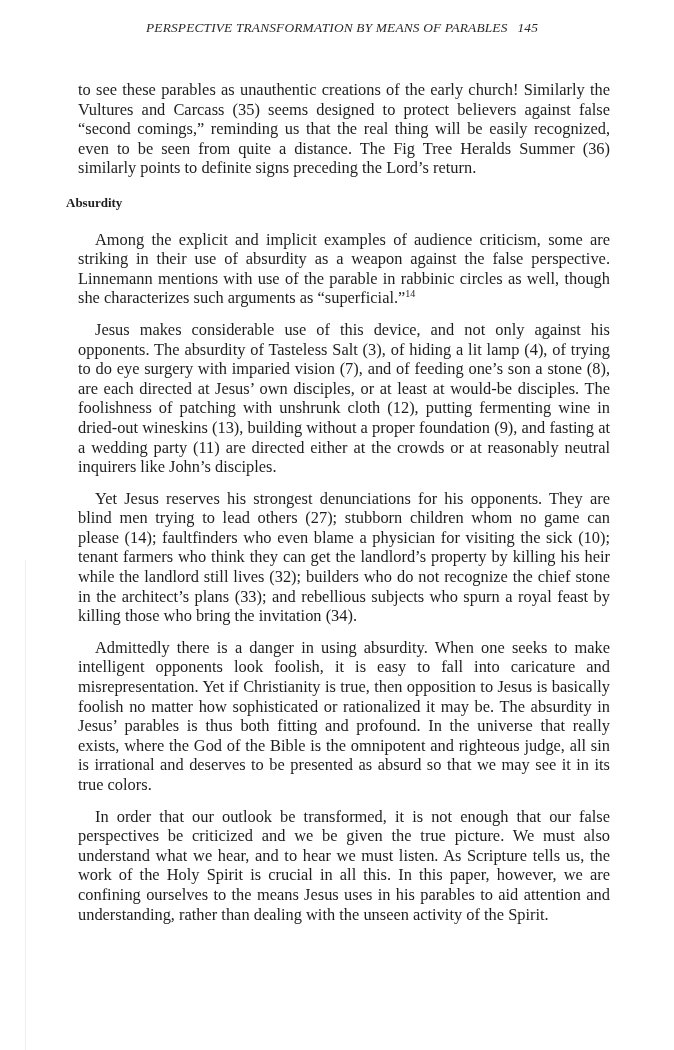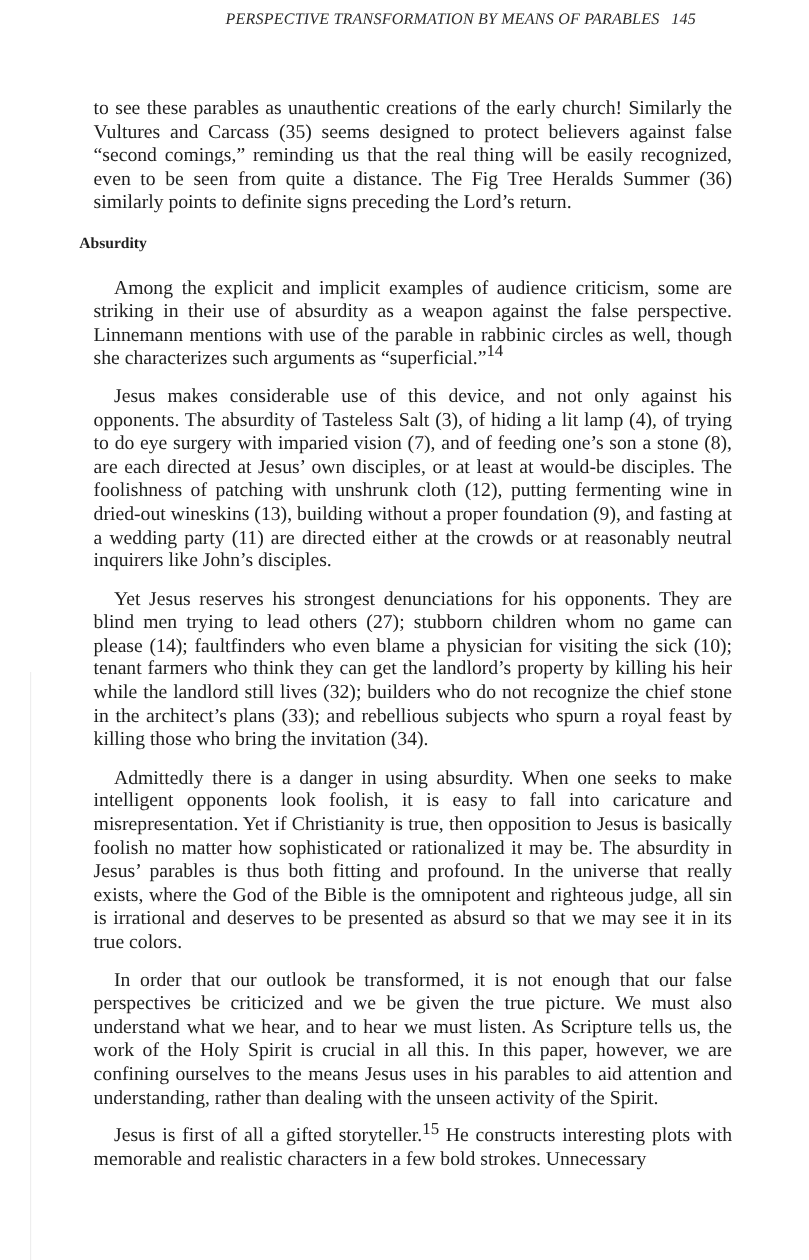--- a/index.html
+++ b/index.html
@@ -6,37 +6,37 @@
   body {
     width: 674px; height: 1050px; background: #ffffff; overflow: hidden;
     position: relative; color: #1e1e1e;
     font-family: "Liberation Serif", "DejaVu Serif", serif;
   }
   .gutter-line {
     position: absolute; left: 25px; top: 560px; width: 1px; height: 490px;
     background: #eeeeee;
   }
   .running-head {
-    position: absolute; top: 8px; left: 146px; width: 476px;
+    position: absolute; top: 20px; left: 146px; width: 476px;
     font-style: italic; font-size: 13.4px; letter-spacing: 0.15px;
-    text-align: center; color: #2a2a2a; white-space: nowrap;
+    text-align: left; color: #2a2a2a; white-space: nowrap;
   }
   .running-head .folio { margin-left: 10px; }
   .page {
     position: absolute; left: 66px; top: 68px; width: 556px;
     font-size: 16.4px; line-height: 19.6px; text-align: justify;
   }
   .page p { margin: 12px; text-indent: 17px; }
   .page p.noindent { text-indent: 0; }
   .section-head {
     font-weight: bold; font-size: 13px; margin: 0; text-indent: 0;
   }
   .h-absurdity { margin-top: 15px; margin-bottom: 17px; }
   .h-other { margin-top: 33px; margin-bottom: 17px; }
-  sup { font-size: 14px; line-height: 0; vertical-align: 6px; }
+  sup { font-size: 10px; line-height: 0; vertical-align: 6px; }
 </style>
 </head>
 <body>
 
 <div class="gutter-line"></div>
 
 <div class="running-head">
   <span>PERSPECTIVE TRANSFORMATION BY MEANS OF PARABLES</span><span class="folio">145</span>
 </div>
 
@@ -45,14 +45,13 @@
 
   <h2 class="section-head h-absurdity">Absurdity</h2>
 
   <p><span>Among the explicit and implicit examples of audience criticism, some are striking in their use of absurdity as a weapon against the false perspective. Linnemann mentions with use of the parable in rabbinic circles as well, though she characterizes such arguments as “superficial.”</span><sup>14</sup></p>
   <p>Jesus makes considerable use of this device, and not only against his opponents. The absurdity of Tasteless Salt (3), of hiding a lit lamp (4), of trying to do eye surgery with imparied vision (7), and of feeding one’s son a stone (8), are each directed at Jesus’ own disciples, or at least at would-be disciples. The foolishness of patching with unshrunk cloth (12), putting fermenting wine in dried-out wineskins (13), building without a proper foundation (9), and fasting at a wedding party (11) are directed either at the crowds or at reasonably neutral inquirers like John’s disciples.</p>
   <p>Yet Jesus reserves his strongest denunciations for his opponents. They are blind men trying to lead others (27); stubborn children whom no game can please (14); faultfinders who even blame a physician for visiting the sick (10); tenant farmers who think they can get the landlord’s property by killing his heir while the landlord still lives (32); builders who do not recognize the chief stone in the architect’s plans (33); and rebellious subjects who spurn a royal feast by killing those who bring the invitation (34).</p>
   <p>Admittedly there is a danger in using absurdity. When one seeks to make intelligent opponents look foolish, it is easy to fall into caricature and misrepresentation. Yet if Christianity is true, then opposition to Jesus is basically foolish no matter how sophisticated or rationalized it may be. The absurdity in Jesus’ parables is thus both fitting and profound. In the universe that really exists, where the God of the Bible is the omnipotent and righteous judge, all sin is irrational and deserves to be presented as absurd so that we may see it in its true colors.</p>
 
 
   <p>In order that our outlook be transformed, it is not enough that our false perspectives be criticized and we be given the true picture. We must also understand what we hear, and to hear we must listen. As Scripture tells us, the work of the Holy Spirit is crucial in all this. In this paper, however, we are confining ourselves to the means Jesus uses in his parables to aid attention and understanding, rather than dealing with the unseen activity of the Spirit.</p>
-  <p><span>Jesus is first of all a gifted storyteller.</span><sup>15</sup><span> He constructs interesting plots with memorable and realistic characters in a few bold strokes. Unnecessary</span></p>
 </div>
 
 </body></html>

